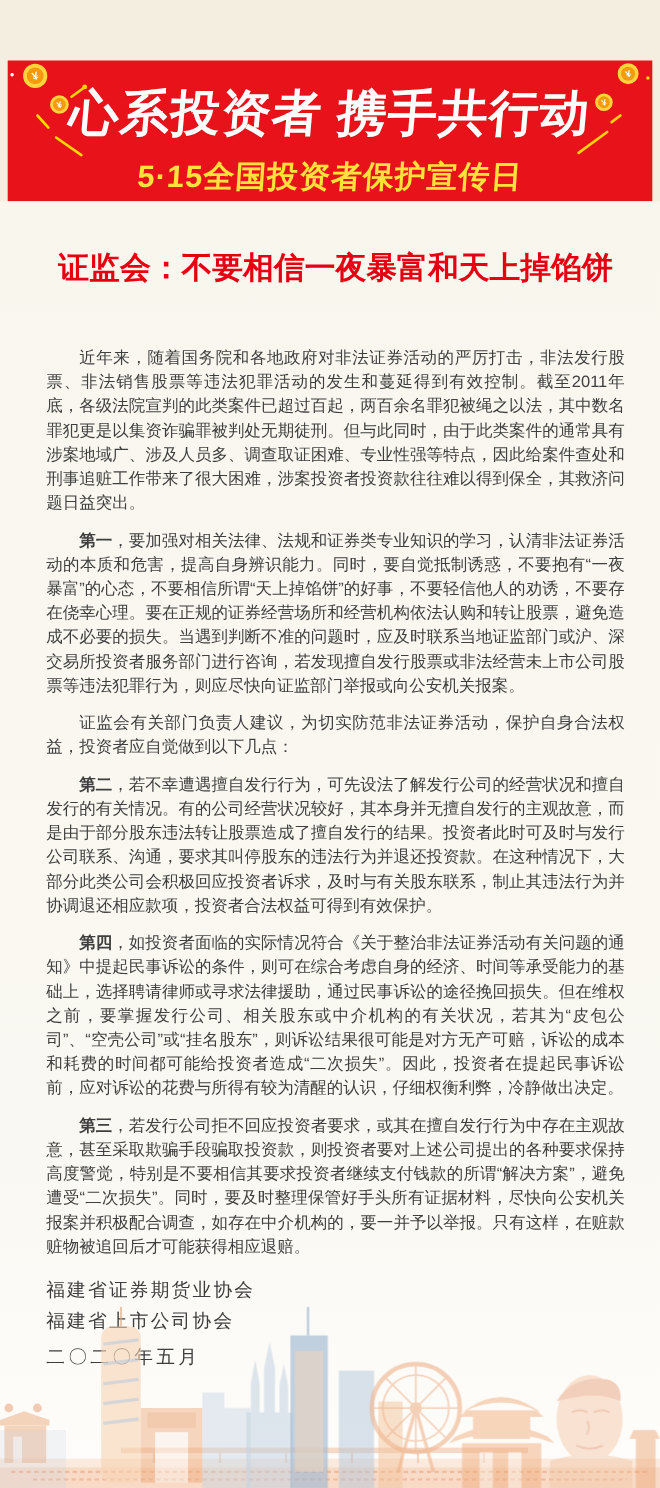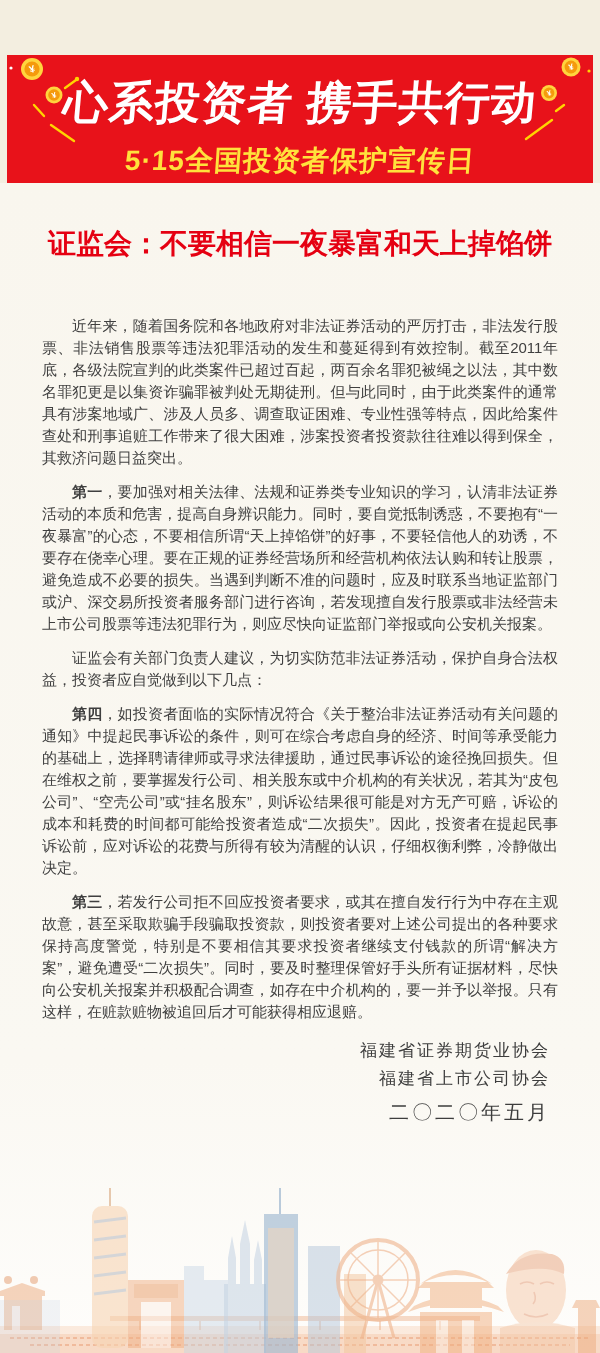--- a/index.html
+++ b/index.html
@@ -20,34 +20,34 @@
   }
   .banner-subtitle {
     position:relative; margin-top:9px; color:#ffe23c; font-size:28px; font-weight:bold;
     transform:skewX(-4deg); white-space:nowrap; letter-spacing:1px;
   }
 
   
   .content {
     position:absolute; left:0; top:183px; width:600px; height:1170px;
     background:linear-gradient(#f9f6ee 0%, #faf8f2 75%, #fefdfb 100%);
-    padding:42px 42px 0 42px;
+    padding:42px 32px 0 42px;
   }
   .headline {
     color:#e50012; font-size:28px; line-height:38px; font-weight:bold;
     text-align:center; margin:0 0 52px 0; white-space:nowrap; letter-spacing:0;
   }
   .body-text p {
     color:#3f3f3f; font-size:15px; line-height:22px; text-align:justify;
     text-indent:2em; margin:12px 0 11px 0;
   }
   .body-text p b { font-weight:bold; }
-  .signature { margin-top:14px; text-align:right; padding-right:8px; color:#3d3d3d; }
+  .signature { margin-top:14px; padding-right:8px; color:#3d3d3d; }
   .signature .sig-line { font-size:17px; line-height:28px; letter-spacing:2px; }
-  .signature .sig-date { font-size:20px; line-height:30px; margin-top:4px; letter-spacing:3px; }
+  .signature .sig-date { font-size:17px; line-height:30px; margin-top:4px; letter-spacing:3px; }
 
   
   .skyline { position:absolute; left:0; bottom:0; width:600px; height:165px; display:block; }
 </style>
 </head>
 <body>
 
 <div class="page">
 
   <div class="banner">
@@ -90,20 +90,21 @@
     <div class="banner-subtitle">5·15全国投资者保护宣传日</div>
   </div>
 
   <div class="content">
     <h1 class="headline">证监会：不要相信一夜暴富和天上掉馅饼</h1>
 
     <div class="body-text">
       <p><b></b><span>近年来，随着国务院和各地政府对非法证券活动的严厉打击，非法发行股票、非法销售股票等违法犯罪活动的发生和蔓延得到有效控制。截至2011年底，各级法院宣判的此类案件已超过百起，两百余名罪犯被绳之以法，其中数名罪犯更是以集资诈骗罪被判处无期徒刑。但与此同时，由于此类案件的通常具有涉案地域广、涉及人员多、调查取证困难、专业性强等特点，因此给案件查处和刑事追赃工作带来了很大困难，涉案投资者投资款往往难以得到保全，其救济问题日益突出。</span></p>
       <p><b>第一</b><span>，要加强对相关法律、法规和证券类专业知识的学习，认清非法证券活动的本质和危害，提高自身辨识能力。同时，要自觉抵制诱惑，不要抱有“一夜暴富”的心态，不要相信所谓“天上掉馅饼”的好事，不要轻信他人的劝诱，不要存在侥幸心理。要在正规的证券经营场所和经营机构依法认购和转让股票，避免造成不必要的损失。当遇到判断不准的问题时，应及时联系当地证监部门或沪、深交易所投资者服务部门进行咨询，若发现擅自发行股票或非法经营未上市公司股票等违法犯罪行为，则应尽快向证监部门举报或向公安机关报案。</span></p>
       <p><b></b><span>证监会有关部门负责人建议，为切实防范非法证券活动，保护自身合法权益，投资者应自觉做到以下几点：</span></p>
+      <p><b>第二</b><span>，若不幸遭遇擅自发行行为，可先设法了解发行公司的经营状况和擅自发行的有关情况。有的公司经营状况较好，其本身并无擅自发行的主观故意，而是由于部分股东违法转让股票造成了擅自发行的结果。投资者此时可及时与发行公司联系、沟通，要求其叫停股东的违法行为并退还投资款。在这种情况下，大部分此类公司会积极回应投资者诉求，及时与有关股东联系，制止其违法行为并协调退还相应款项，投资者合法权益可得到有效保护。</span></p>
       <p><b>第四</b><span>，如投资者面临的实际情况符合《关于整治非法证券活动有关问题的通知》中提起民事诉讼的条件，则可在综合考虑自身的经济、时间等承受能力的基础上，选择聘请律师或寻求法律援助，通过民事诉讼的途径挽回损失。但在维权之前，要掌握发行公司、相关股东或中介机构的有关状况，若其为“皮包公司”、“空壳公司”或“挂名股东”，则诉讼结果很可能是对方无产可赔，诉讼的成本和耗费的时间都可能给投资者造成“二次损失”。因此，投资者在提起民事诉讼前，应对诉讼的花费与所得有较为清醒的认识，仔细权衡利弊，冷静做出决定。</span></p>
       <p><b>第三</b><span>，若发行公司拒不回应投资者要求，或其在擅自发行行为中存在主观故意，甚至采取欺骗手段骗取投资款，则投资者要对上述公司提出的各种要求保持高度警觉，特别是不要相信其要求投资者继续支付钱款的所谓“解决方案”，避免遭受“二次损失”。同时，要及时整理保管好手头所有证据材料，尽快向公安机关报案并积极配合调查，如存在中介机构的，要一并予以举报。只有这样，在赃款赃物被追回后才可能获得相应退赔。</span></p>
     </div>
 
     <div class="signature">
       <div class="sig-line">福建省证券期货业协会</div>
       <div class="sig-line">福建省上市公司协会</div>
       <div class="sig-date">二〇二〇年五月</div>
     </div>
   </div>

